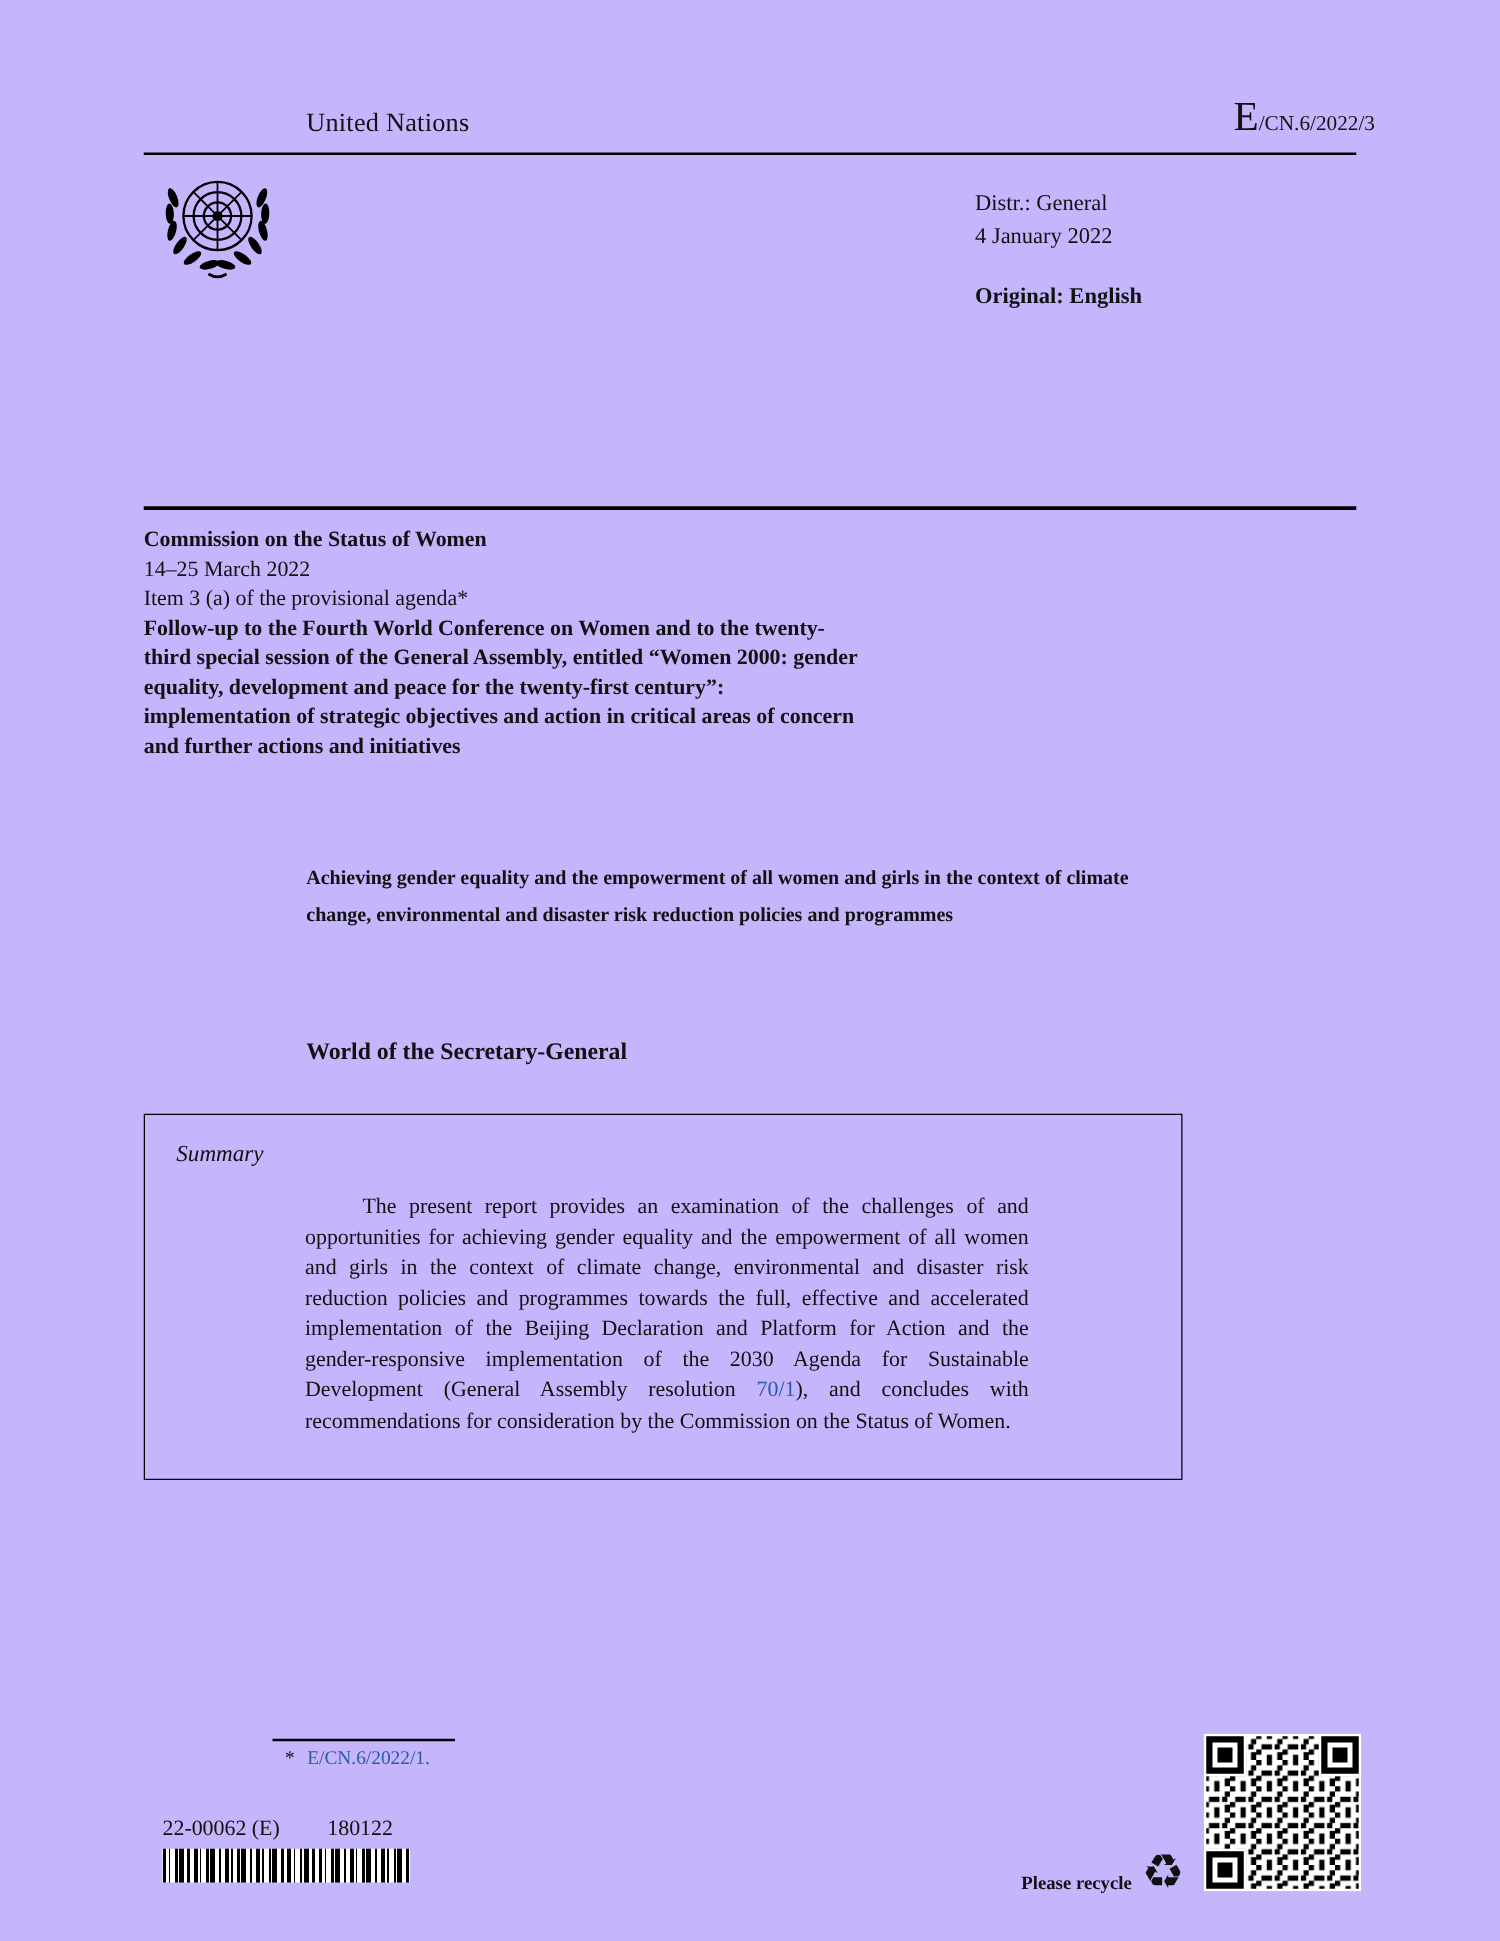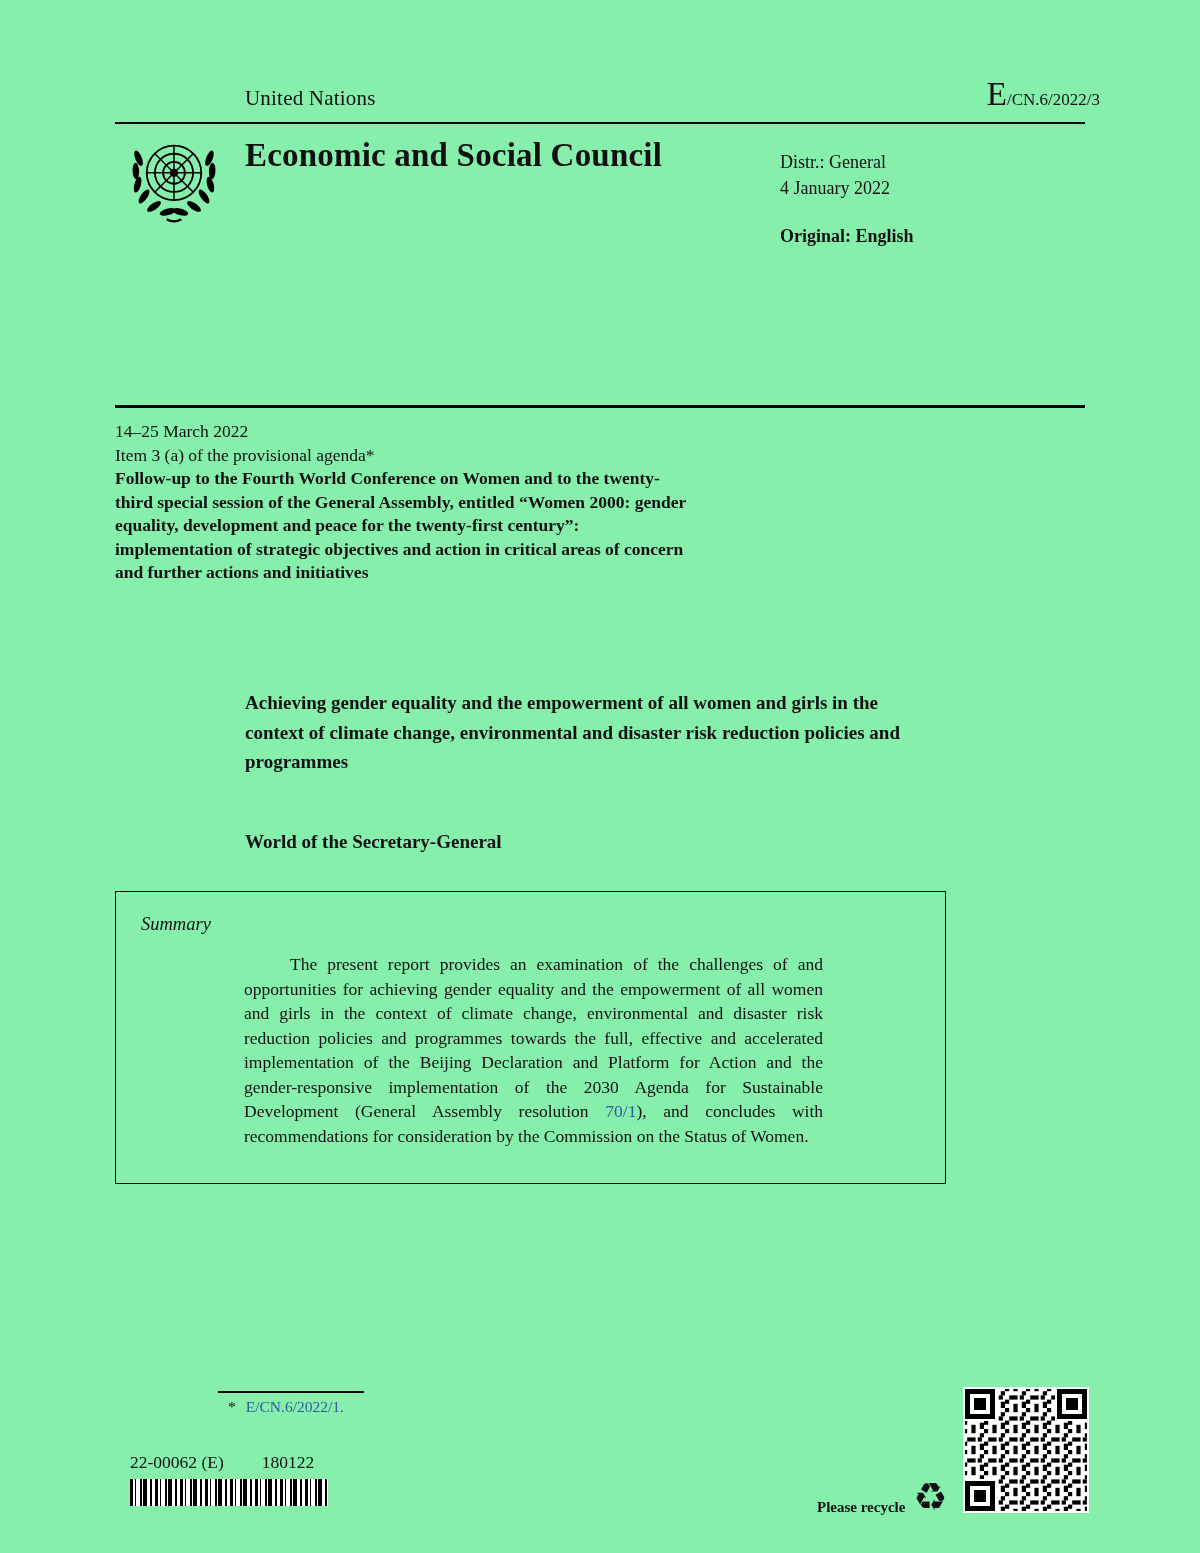--- a/index.html
+++ b/index.html
@@ -1,20 +1,20 @@
 <!DOCTYPE html>
 <html><head>
 <meta charset="utf-8">
 <style>
   * { margin:0; padding:0; box-sizing:border-box; }
   html,body { background:#ffffff; }
   .page {
     position:relative;
     width:1200px; height:1553px;
-    background:#86efac;
+    background:#c4b5fd;
     font-family:"Liberation Serif", serif;
     color:#111111;
     margin:0 auto;
     overflow:hidden;
   }
 
   
   .org-name { position:absolute; left:245px; top:86px; font-size:21px; letter-spacing:0.2px; }
   .doc-symbol { position:absolute; top:76px; right:100px; white-space:nowrap; }
   .doc-symbol .sym-e { font-size:33px; }
@@ -27,21 +27,21 @@
   .distr-block { position:absolute; left:780px; top:149px; font-size:18px; line-height:26px; }
   .distr-original { margin-top:22px;font-weight:bold; }
 
   .rule-thick { position:absolute; left:115px; width:970px; top:405px; height:3px; background:#000; }
 
   
   .session { position:absolute; left:115px; top:420px; width:578px; font-size:17.5px; line-height:23.5px; }
   .session .b { font-weight:bold; }
 
   
-  .report-title { position:absolute; left:245px; top:688px; width:662px; font-size:19px; font-weight:bold; line-height:29.5px; }
+  .report-title { position:absolute; left:245px; top:688px; width:662px; font-size:16px; font-weight:bold; line-height:29.5px; }
   .report-subtitle { position:absolute; left:245px; top:831px; font-size:19px; font-weight:bold; }
 
   
   .summary-box { position:absolute; left:115px; top:891px; width:831px; height:293px; border:1.5px solid #000; }
   .summary-heading { margin:22px 0 0 25px; font-style:italic; font-size:18.5px; }
   .summary-text {
     margin:17px 122px 0 128px;
     font-size:17.5px; line-height:24.5px;
     text-align:justify; text-indent:46px;
   }
@@ -102,30 +102,30 @@
         <ellipse cx="16" cy="30" rx="9" ry="3.6" transform="rotate(-112 16 30)"></ellipse>
         <ellipse cx="62" cy="89" rx="9" ry="3.6" transform="rotate(15 62 89)"></ellipse>
         <ellipse cx="77" cy="83" rx="9" ry="3.6" transform="rotate(35 77 83)"></ellipse>
         <ellipse cx="88" cy="72" rx="9" ry="3.6" transform="rotate(55 88 72)"></ellipse>
         <ellipse cx="95" cy="59" rx="9" ry="3.6" transform="rotate(75 95 59)"></ellipse>
         <ellipse cx="97" cy="44" rx="9" ry="3.6" transform="rotate(92 97 44)"></ellipse>
         <ellipse cx="94" cy="30" rx="9" ry="3.6" transform="rotate(112 94 30)"></ellipse>
       </g>
     </svg>
   </div>
-  <h1 class="council-title">Economic and Social Council</h1>
   <div class="distr-block">
     <div>Distr.: General</div>
     <div>4 January 2022</div>
     <div class="distr-original">Original: English</div>
   </div>
 
   <div class="rule-thick"></div>
 
   <div class="session">
+    <p class="b">Commission on the Status of Women</p>
     <p>14–25 March 2022</p>
     <p>Item 3 (a) of the provisional agenda*</p>
     <p class="b">Follow-up to the Fourth World Conference on Women and to the twenty-third special session of the General Assembly, entitled “Women 2000: gender equality, development and peace for the twenty-first century”: implementation of strategic objectives and action in critical areas of concern and further actions and initiatives</p>
   </div>
 
   <h2 class="report-title">Achieving gender equality and the empowerment of all women and girls in the context of climate change, environmental and disaster risk reduction policies and programmes</h2>
   <h3 class="report-subtitle">World of the Secretary-General</h3>
 
   <div class="summary-box">
     <div class="summary-heading">Summary</div>

